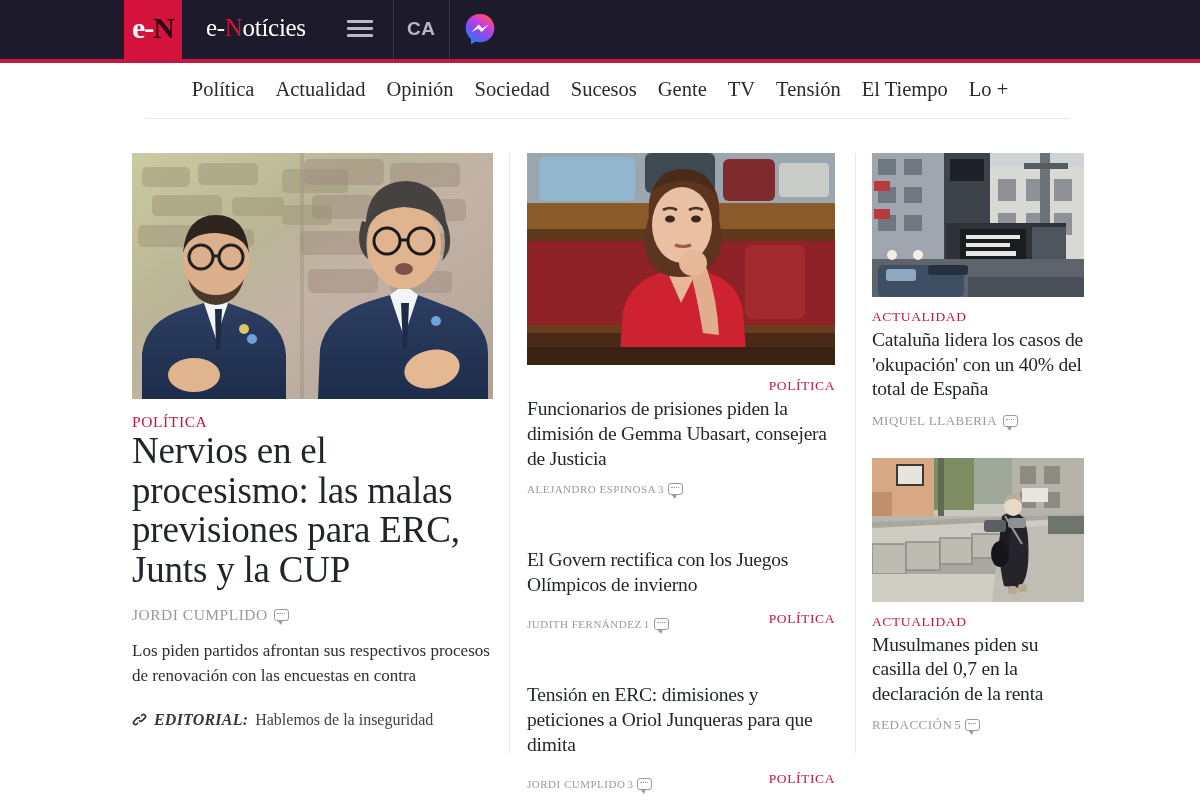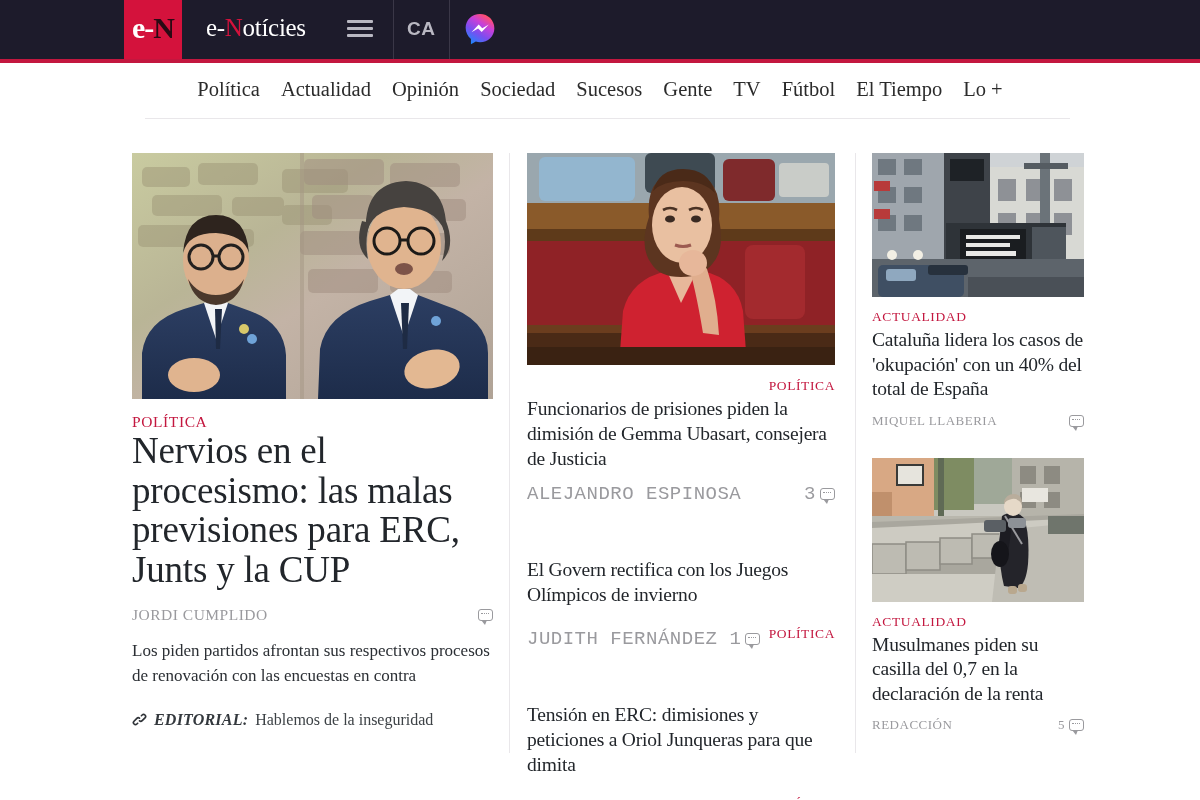--- a/index.html
+++ b/index.html
@@ -140,22 +140,21 @@
     font-weight: 400;
     color: #22262b;
     letter-spacing: -0.2px;
   }
   .byline {
     font-family: "Liberation Serif", serif;
     color: #9a9a9e;
     letter-spacing: 0.5px;
     display: flex;
     align-items: center;
-    gap: 12px;
-    justify-content: space-between;
+    gap: 2px;
   }
   .cmt {
     display: inline-flex;
     align-items: center;
     gap: 4px;
     color: #9a9a9e;
   }
   .bubble {
     display: inline-block;
     width: 15px; height: 12px;
@@ -220,21 +219,21 @@
 
   
   .bimg {
     width: 308px; height: 212px;
     overflow: hidden;
     position: relative;
     background: #6b2b2b;
   }
   .b-art { margin-top: 13px; }
   .b-art .headline { font-size: 19.5px; line-height: 1.28; }
-  .b-art .byline { font-size: 19px; margin-top: 11px; font-family: Liberation Mono, monospace; }
+  .b-art .byline { font-size: 11px; margin-top: 11px; }
   .b-row {
     display: flex;
     justify-content: space-between;
     align-items: center;
     margin-top: 11px;
   }
   .b-row .byline { margin-top: 9px; }
   .b-row .kicker { font-size: 13.5px; }
   .b-kick-top {
     text-align: right;
@@ -303,21 +302,21 @@
 
 <div class="navwrap">
   <nav class="nav">
     <span>Política</span>
     <span>Actualidad</span>
     <span>Opinión</span>
     <span>Sociedad</span>
     <span>Sucesos</span>
     <span>Gente</span>
     <span>TV</span>
-    <span>Fútbol</span>
+    <span>Tensión</span>
     <span>El Tiempo</span>
     <span>Lo +</span>
   </nav>
   <div class="navrule"></div>
 </div>
 
 <main class="grid">
 
   <div class="vrule vrule1"></div>
   <div class="vrule vrule2"></div>

